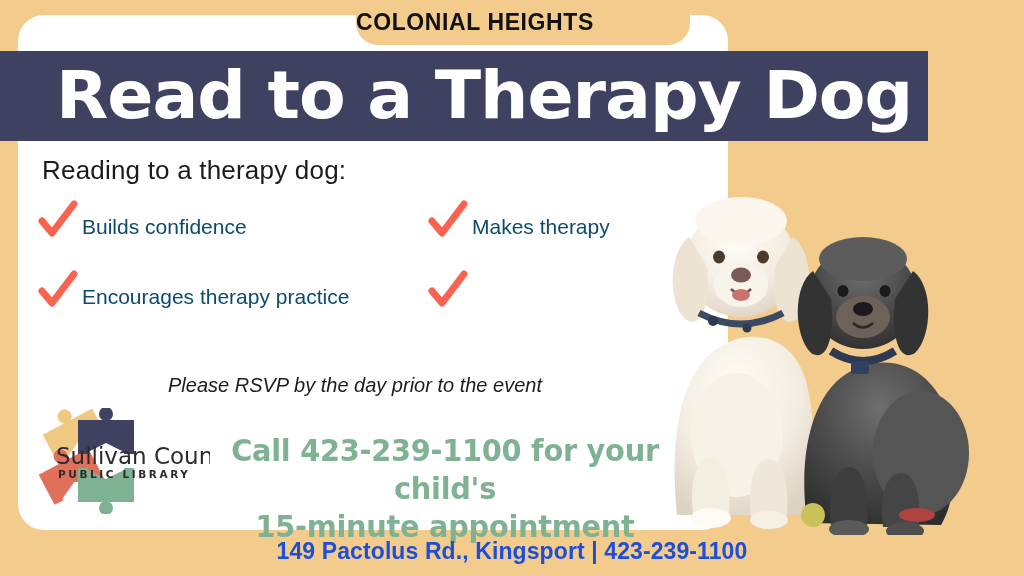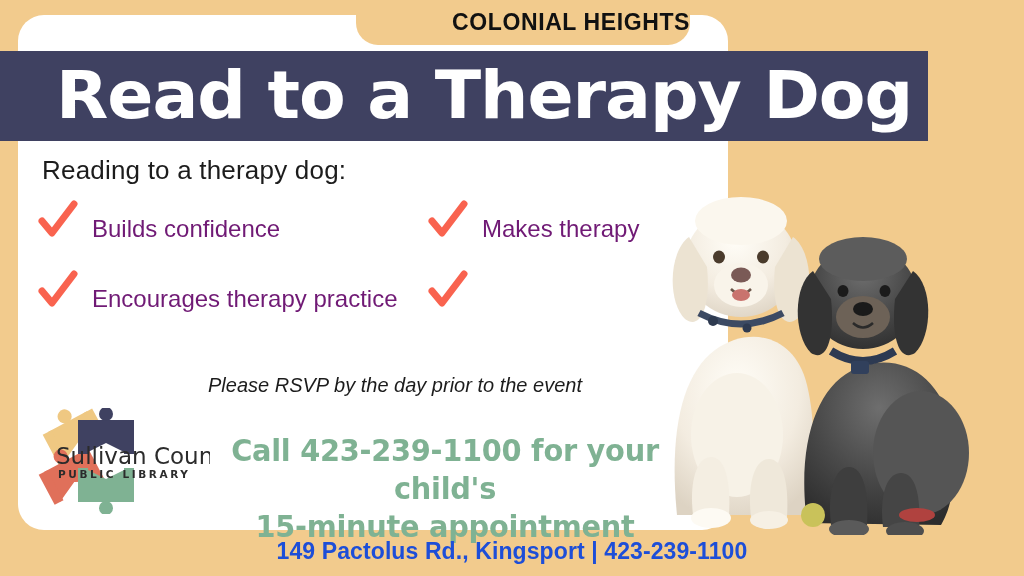--- a/index.html
+++ b/index.html
@@ -14,21 +14,21 @@
   
   .card{
     position:absolute;left:18px;top:15px;width:710px;height:515px;
     background:#ffffff;border-radius:26px;
   }
 
   
   .tab{
     position:absolute;left:356px;top:0;width:334px;height:45px;
     background:#f2cb8d;border-radius:0 0 22px 22px;
-    display:flex;align-items:center;justify-content:flex-end;
+    display:flex;align-items:center;justify-content:flex-start;
     z-index:5;
   }
   .tab-label{
     font-family:"Liberation Sans", sans-serif;
     font-weight:bold;font-size:23px;letter-spacing:0.6px;color:#111111;
     white-space:nowrap;
   }
 
   
   .titlebar{
@@ -52,31 +52,31 @@
 
   
   .benefits{position:absolute;left:38px;top:208px;width:660px;}
   .bcell{position:relative;display:flex;align-items:flex-start;}
   .b-left{position:absolute;left:0;width:390px;}
   .b-right{position:absolute;left:390px;width:270px;}
   .check{
     width:40px;height:40px;flex:0 0 40px;margin-top:-8px;
   }
   .btext{
-    font-size:24px;color:#701a75;line-height:1.28;
-    padding-top:6px;margin-left:14px;
+    font-size:21px;color:#0c4a6e;line-height:1.28;
+    padding-top:6px;margin-left:4px;
   }
 
   .r1{top:0;}
   .r2{top:70px;}
 
   
   .rsvp{
     position:absolute;left:0;top:374px;width:710px;text-align:center;
-    font-size:20px;font-style:italic;color:#1c1c1c;padding-left:40px;
+    font-size:20px;font-style:italic;color:#1c1c1c;
   }
 
   
   .logo{position:absolute;left:30px;top:408px;width:180px;height:106px;}
   .logo svg{display:block;}
 
   
   .cta{
     position:absolute;left:205px;top:432px;width:480px;text-align:center;
     font-family:"DejaVu Sans", sans-serif;

